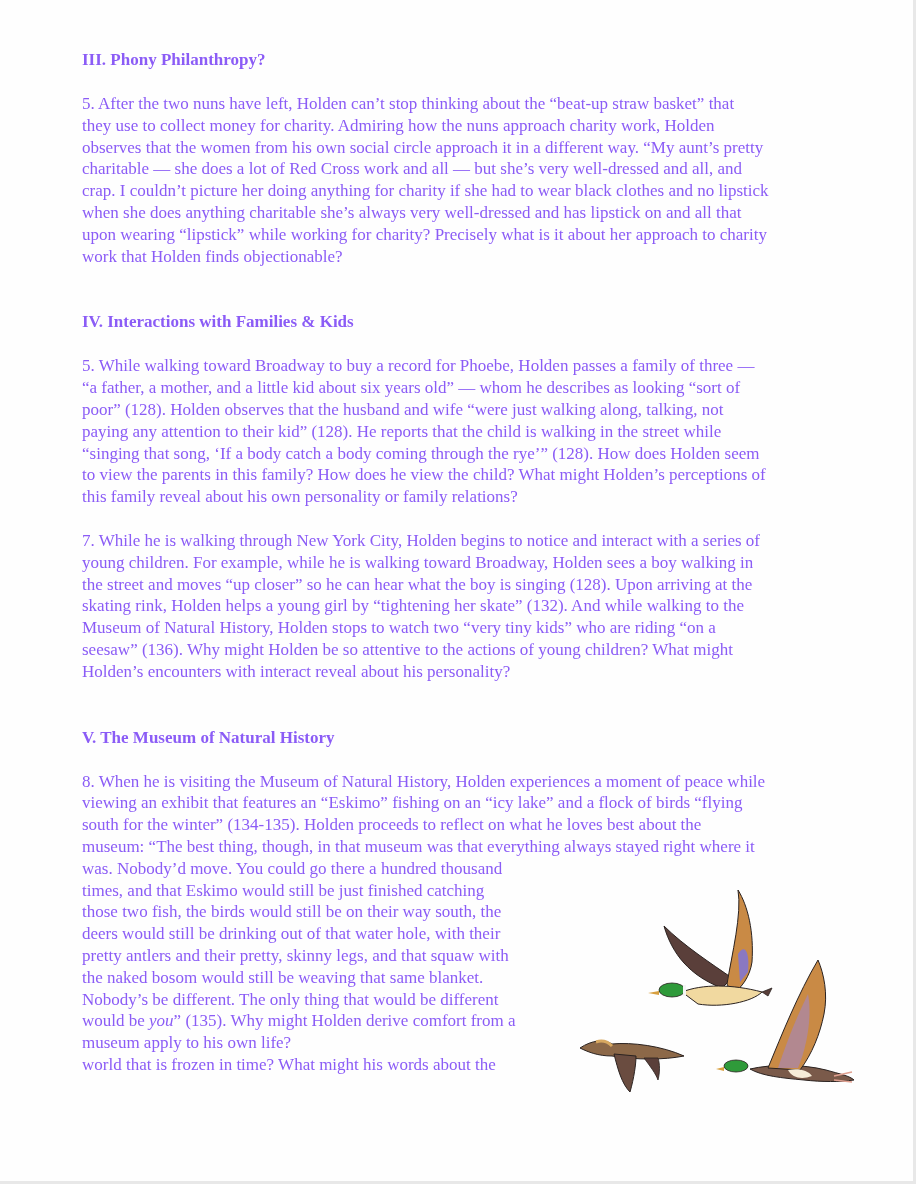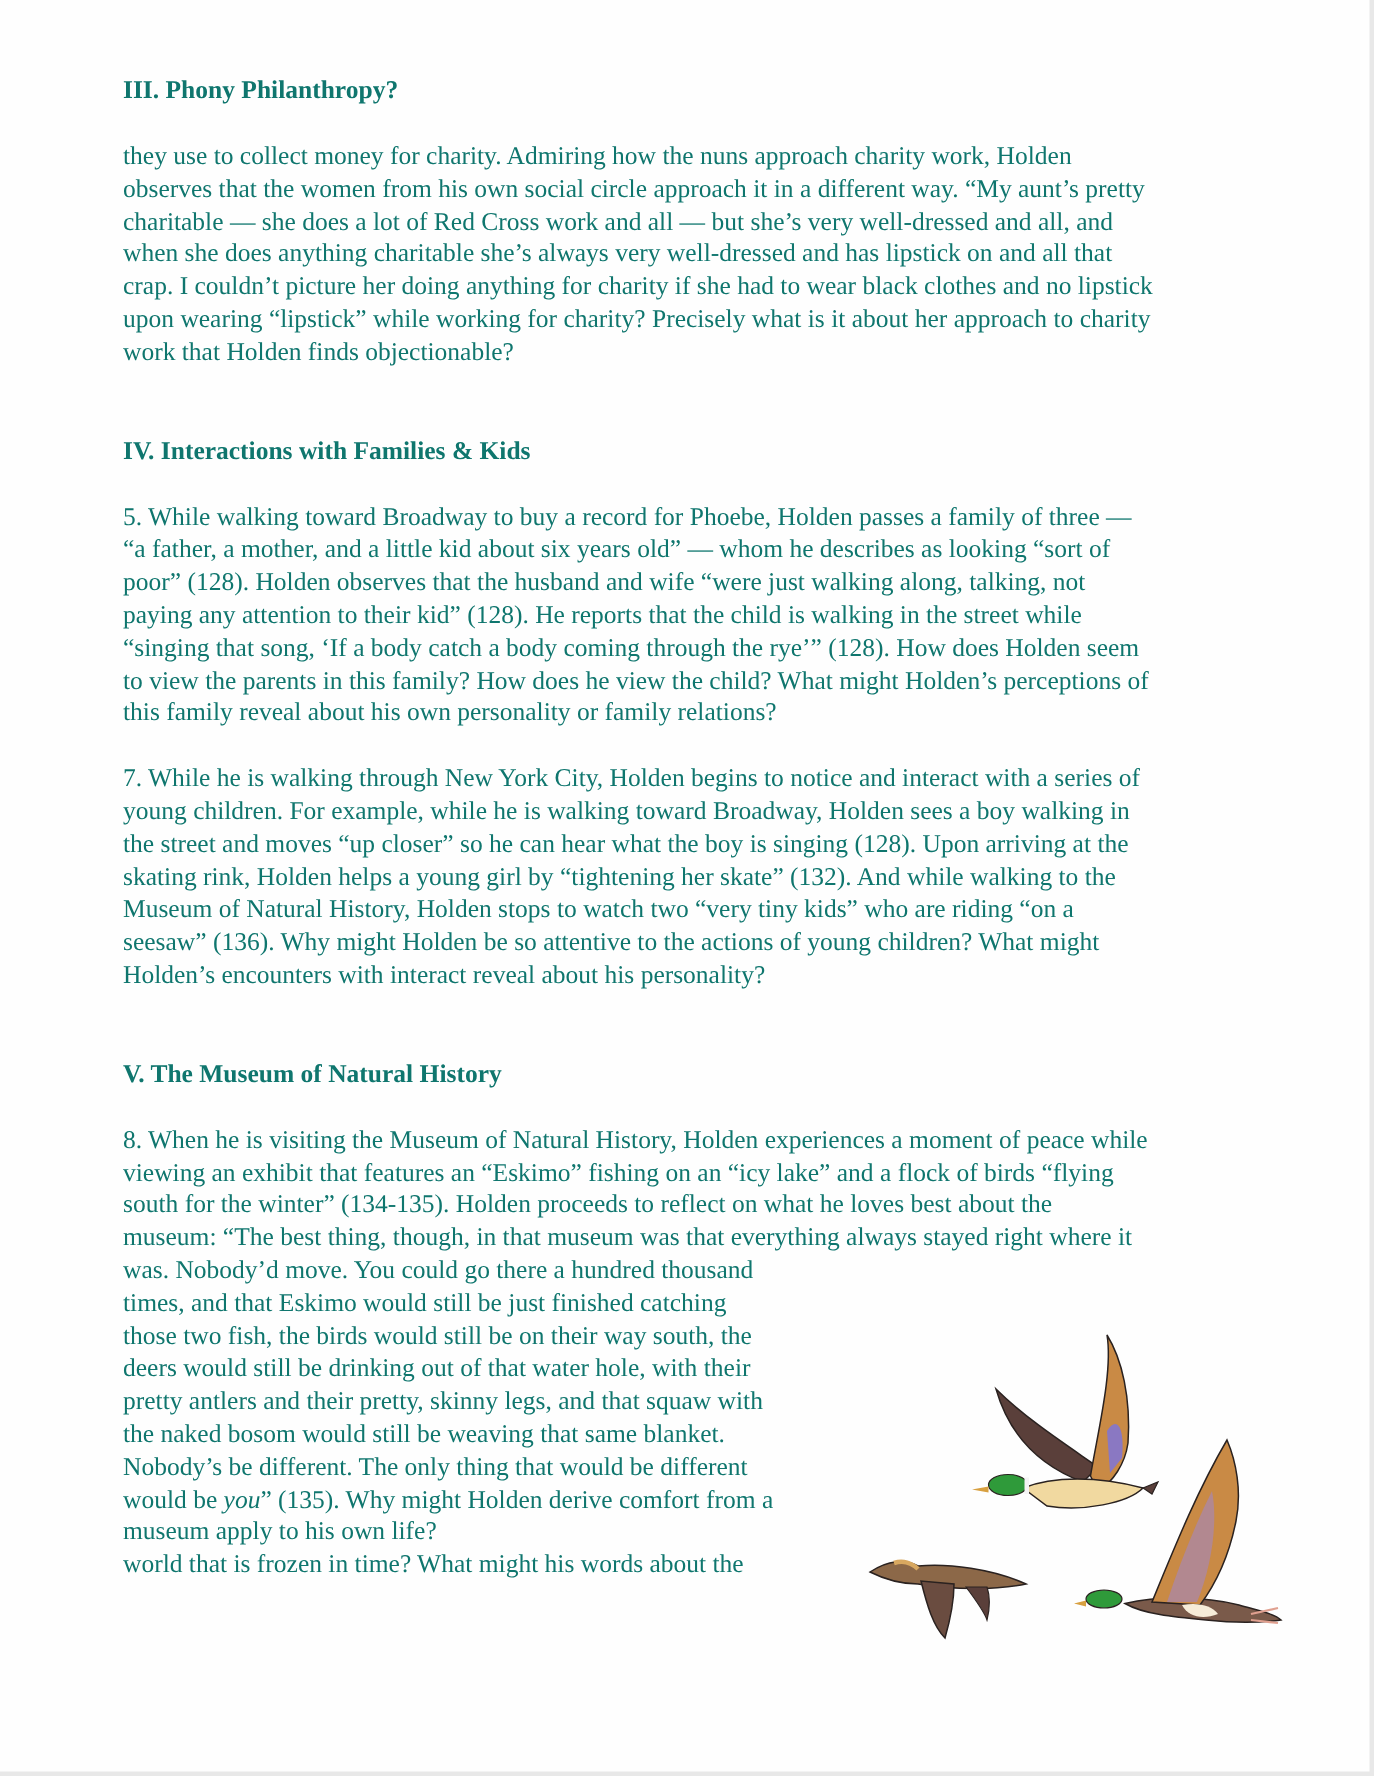--- a/index.html
+++ b/index.html
@@ -12,21 +12,21 @@
     position: absolute; left: 0; top: 0;
     width: 913px; height: 1181px;
     background: #fefefe;
   }
   .content {
     position: absolute; left: 82px; top: 49px;
     width: 770px;
     font-family: "Liberation Serif", "DejaVu Serif", serif;
     font-size: 17px;
     line-height: 21.8px;
-    color: #0f766e;
+    color: #8b5cf6;
   }
   .heading {
     font-weight: bold;
     font-size: 17px;
     margin: 0;
     height: 22px;
   }
   .para { margin: 0; }
   .line { display: block; white-space: nowrap; }
   .gap-h { height: 22px; }
@@ -41,25 +41,26 @@
 </style>
 </head>
 <body>
 
 <div class="page">
   <div class="content">
 
     <h3 class="heading">III. Phony Philanthropy?</h3>
     <div class="gap-h"></div>
     <p class="para" id="q5">
+        <span class="line">5. After the two nuns have left, Holden can’t stop thinking about the “beat-up straw basket” that</span>
         <span class="line">they use to collect money for charity. Admiring how the nuns approach charity work, Holden</span>
         <span class="line">observes that the women from his own social circle approach it in a different way. “My aunt’s pretty</span>
         <span class="line">charitable — she does a lot of Red Cross work and all — but she’s very well-dressed and all, and</span>
+        <span class="line">crap. I couldn’t picture her doing anything for charity if she had to wear black clothes and no lipstick</span>
         <span class="line">when she does anything charitable she’s always very well-dressed and has lipstick on and all that</span>
-        <span class="line">crap. I couldn’t picture her doing anything for charity if she had to wear black clothes and no lipstick</span>
         <span class="line">upon wearing “lipstick” while working for charity? Precisely what is it about her approach to charity</span>
         <span class="line">work that Holden finds objectionable?</span>
       </p>
 
     <div class="gap-sec"></div>
 
     <h3 class="heading">IV. Interactions with Families &amp; Kids</h3>
     <div class="gap-h"></div>
     <p class="para" id="q6">
         <span class="line">5. While walking toward Broadway to buy a record for Phoebe, Holden passes a family of three —</span>

